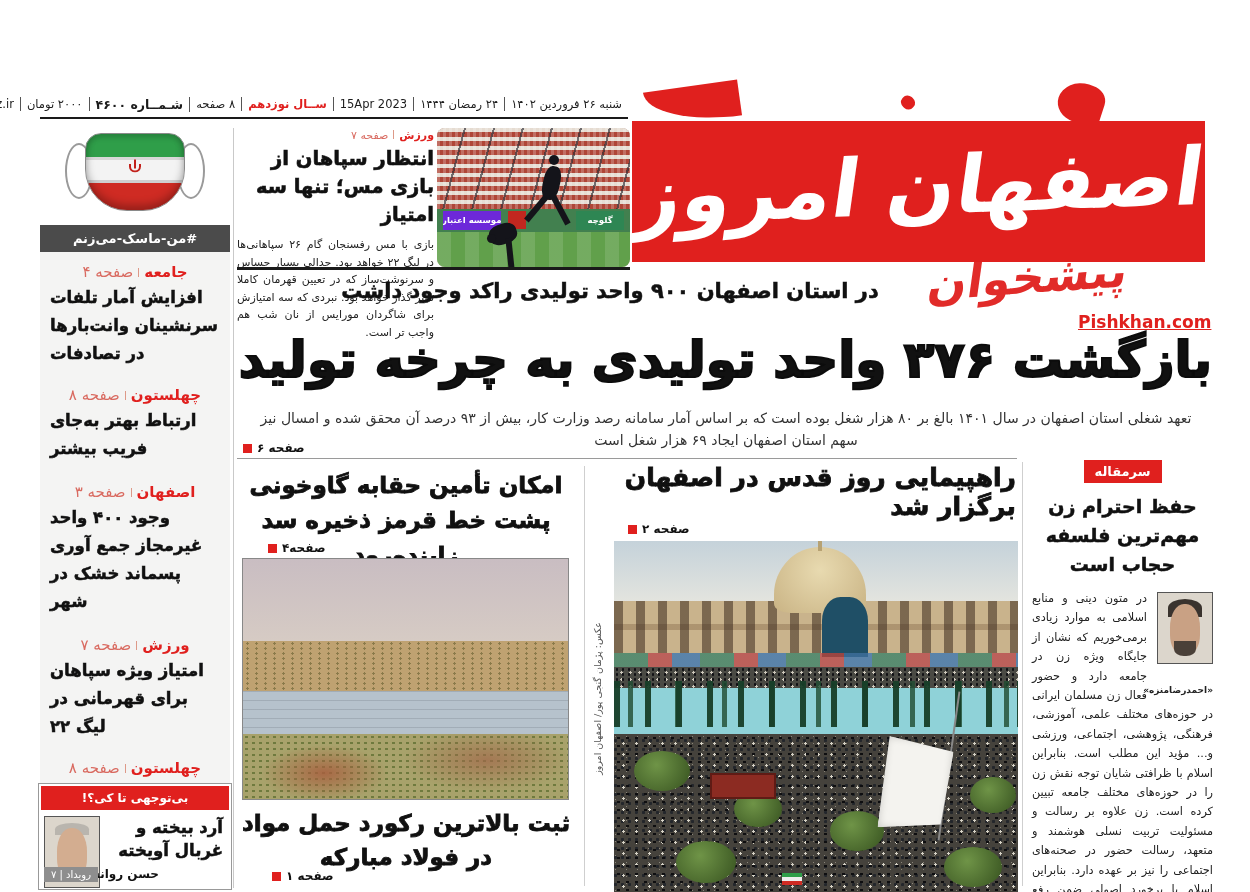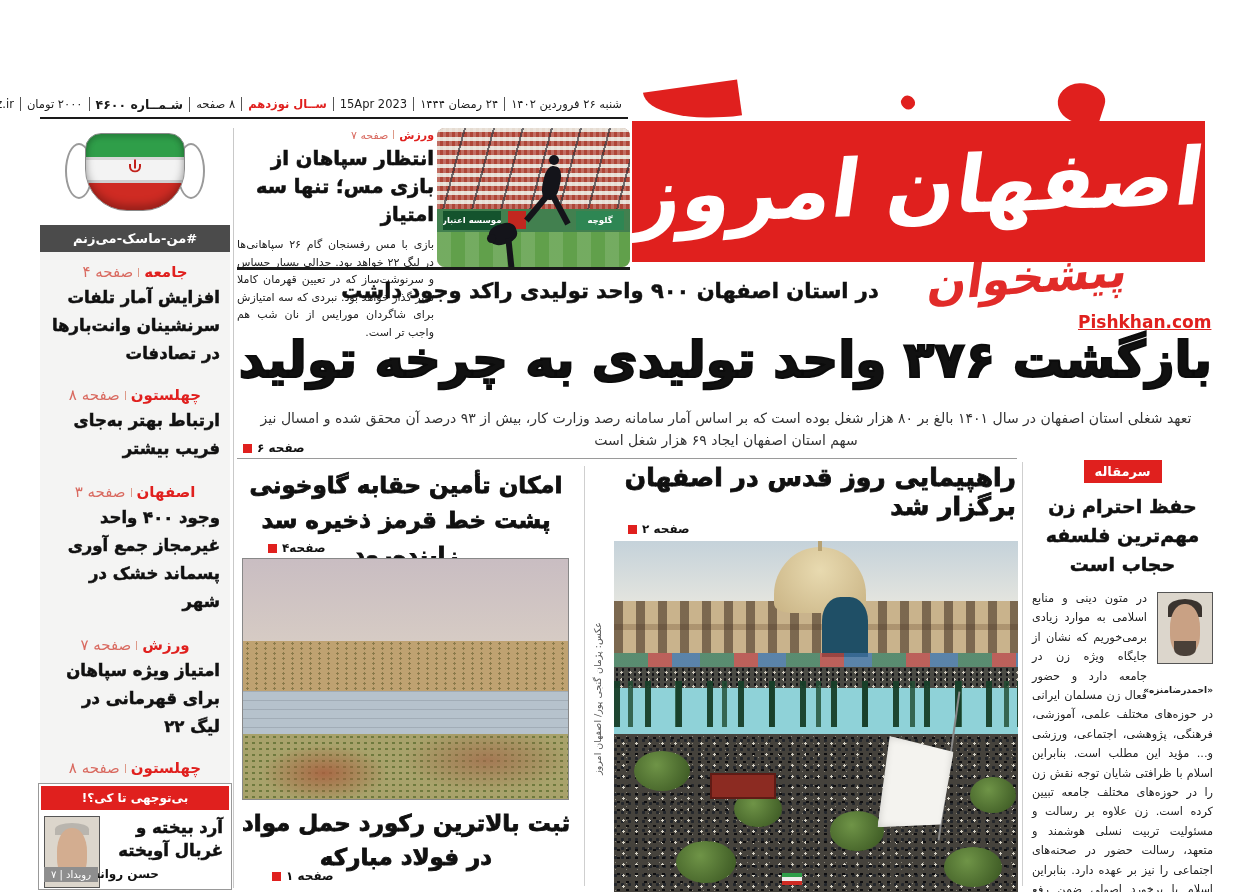--- a/index.html
+++ b/index.html
@@ -37,21 +37,21 @@
   
   #football-photo{left:437px;top:128px;width:193px;height:139px;border-radius:8px;overflow:hidden;background:#cbb9ad;}
   .fb-stands{position:absolute;left:0;top:0;right:0;height:58%;
     background-image:
       repeating-linear-gradient(105deg, rgba(45,45,52,0) 0 26px, rgba(45,45,52,.65) 26px 28px),
       repeating-linear-gradient(90deg, rgba(255,255,255,.22) 0 3px, rgba(0,0,0,0) 3px 6px),
       repeating-linear-gradient(0deg, rgba(170,42,27,.78) 0 5px, rgba(236,229,219,.85) 5px 9px);
     background-color:#c2a79b;}
   .fb-boards{position:absolute;left:0;right:0;top:58%;height:17%;background:#42804f;}
   .fb-panel{position:absolute;top:10%;height:80%;color:#fff;font-size:8.5px;font-weight:bold;display:flex;align-items:center;justify-content:center;overflow:hidden;white-space:nowrap;}
-  .fb-left{left:3%;width:30%;background:#14532d;}
+  .fb-left{left:3%;width:30%;background:#6d28d9;}
   .fb-right{right:3%;width:25%;background:#2e8653;}
   .fb-logo{position:absolute;left:37%;top:12%;width:9%;height:76%;background:#c2271f;}
   .fb-pitch{position:absolute;left:0;right:0;bottom:0;height:25%;
     background-image:repeating-linear-gradient(90deg, rgba(255,255,255,.12) 0 14px, rgba(0,0,0,0) 14px 28px);
     background-color:#61a04b;}
   .pl{position:absolute;background:#14141a;}
   .pl-r{border-radius:40%;}
   .c{border-radius:50%;}
 
   
@@ -152,21 +152,21 @@
   .mask-strap.l{left:-4px;} .mask-strap.r{right:-4px;}
   .mask-body{position:absolute;left:16px;right:16px;top:2px;bottom:8px;border-radius:16px 16px 42px 42px;border:1px solid #8a8a8a;
     background:linear-gradient(180deg,#2f9e49 0 30%,#d8d8d8 30% 34%,#f3f3f3 34% 60%,#cfcfcf 60% 64%,#cf2b23 64% 100%);
     box-shadow:inset 0 -5px 8px rgba(0,0,0,.28), inset 0 4px 5px rgba(0,0,0,.15);}
   .mask-emblem{position:absolute;left:50%;top:45%;transform:translate(-50%,-50%);width:12px;height:9px;border:2.5px solid #c2221c;border-top:none;border-radius:0 0 9px 9px;}
   .mask-emblem::after{content:"";position:absolute;left:50%;top:-4px;width:2px;height:9px;background:#c2221c;transform:translateX(-50%);}
   #mask-bar{left:40px;top:225px;width:190px;height:27px;background:#4b4b4b;color:#fff;font-size:13px;font-weight:bold;display:flex;align-items:center;justify-content:center;}
   #sidebar-panel{left:40px;top:252px;width:190px;height:531px;background:#f4f4f3;padding-top:2px;}
   .sb-item{padding-top:9px;}
   .sb-kicker{text-align:center;font-size:15px;color:var(--red);}
-  .sb-head{margin-top:3px;text-align:right;font-weight:bold;font-size:16.5px;line-height:28px;-webkit-text-stroke:.5px #111;padding:0 10px;}
+  .sb-head{margin-top:3px;text-align:left;font-weight:bold;font-size:16.5px;line-height:28px;-webkit-text-stroke:.5px #111;padding:0 10px;}
   .gap18{padding-top:18px;} .gap20{padding-top:20px;}
 
   
   #column-box{left:38px;top:783px;width:194px;height:107px;border:1px solid #999;background:#fff;}
   #col-tag{margin:2px;height:24px;background:var(--red);color:#fff;font-size:12px;font-weight:bold;display:flex;align-items:center;justify-content:center;}
   #col-photo{float:left;margin:4px 6px 0 5px;} 
   #col-headline{padding:4px 8px 0 0;font-size:16.5px;font-weight:bold;line-height:23px;text-align:right;-webkit-text-stroke:.5px #111;}
   #col-author{position:absolute;bottom:8px;right:72px;font-size:12px;font-weight:bold;}
   #col-badge{position:absolute;bottom:7px;left:5px;background:#8e8e8e;color:#fff;font-size:10px;padding:2px 7px;}
 </style>

